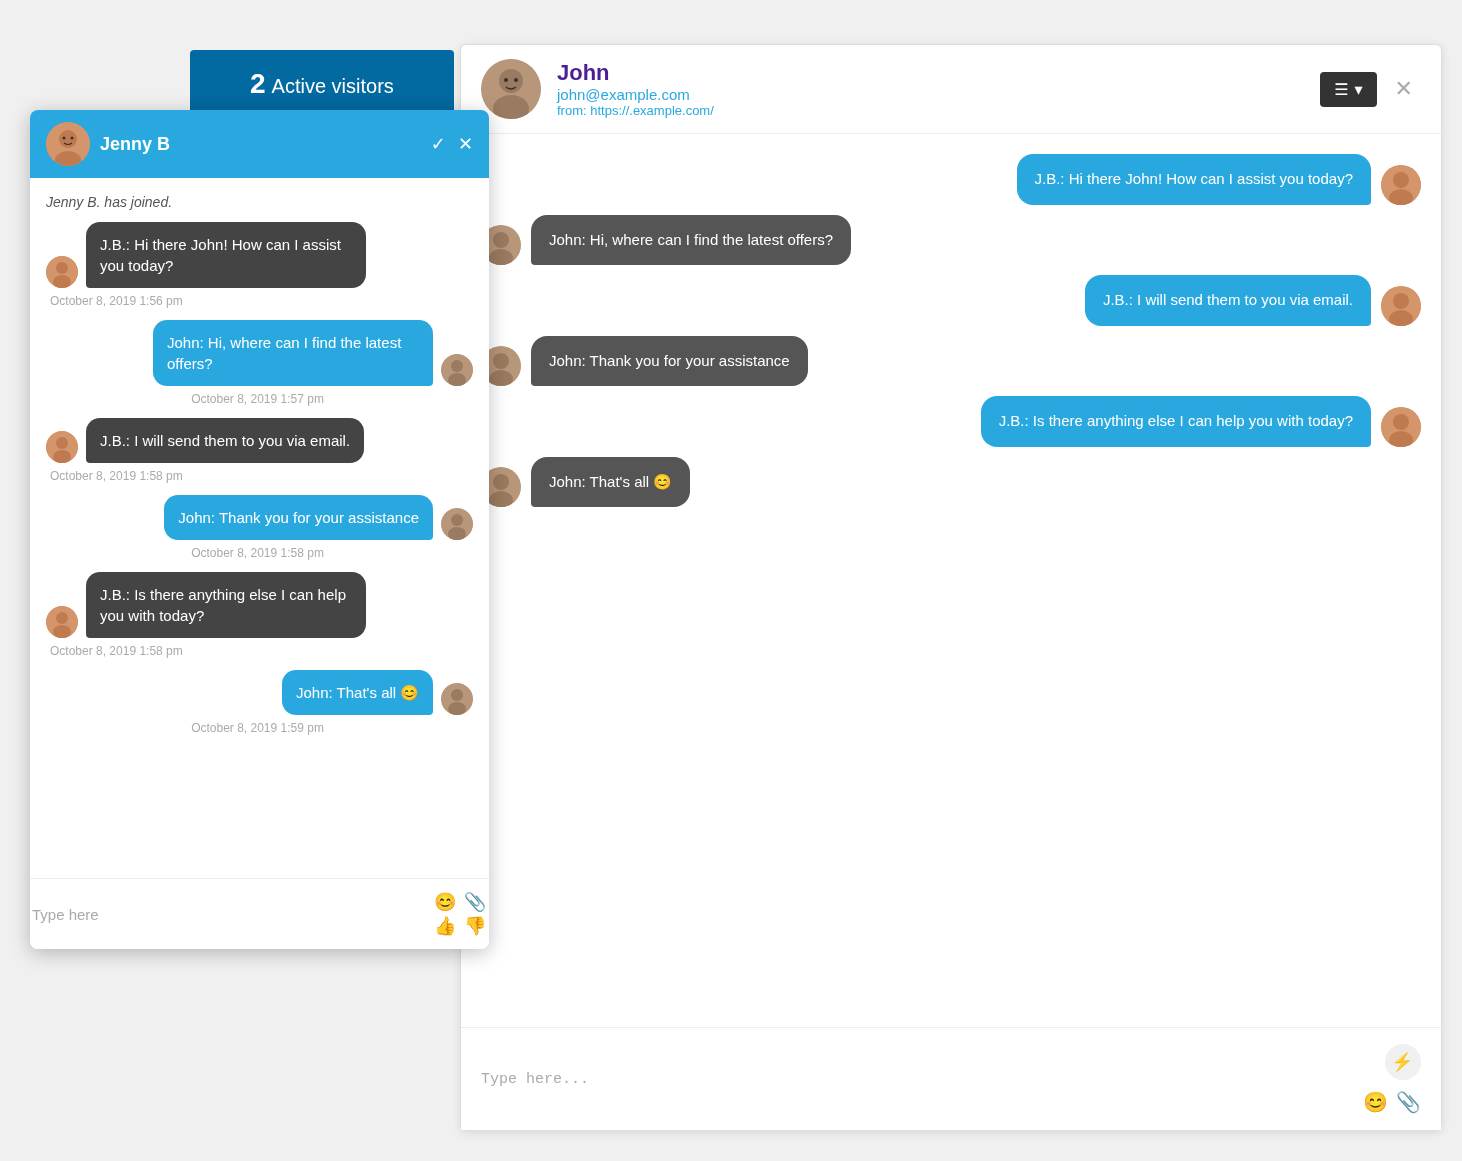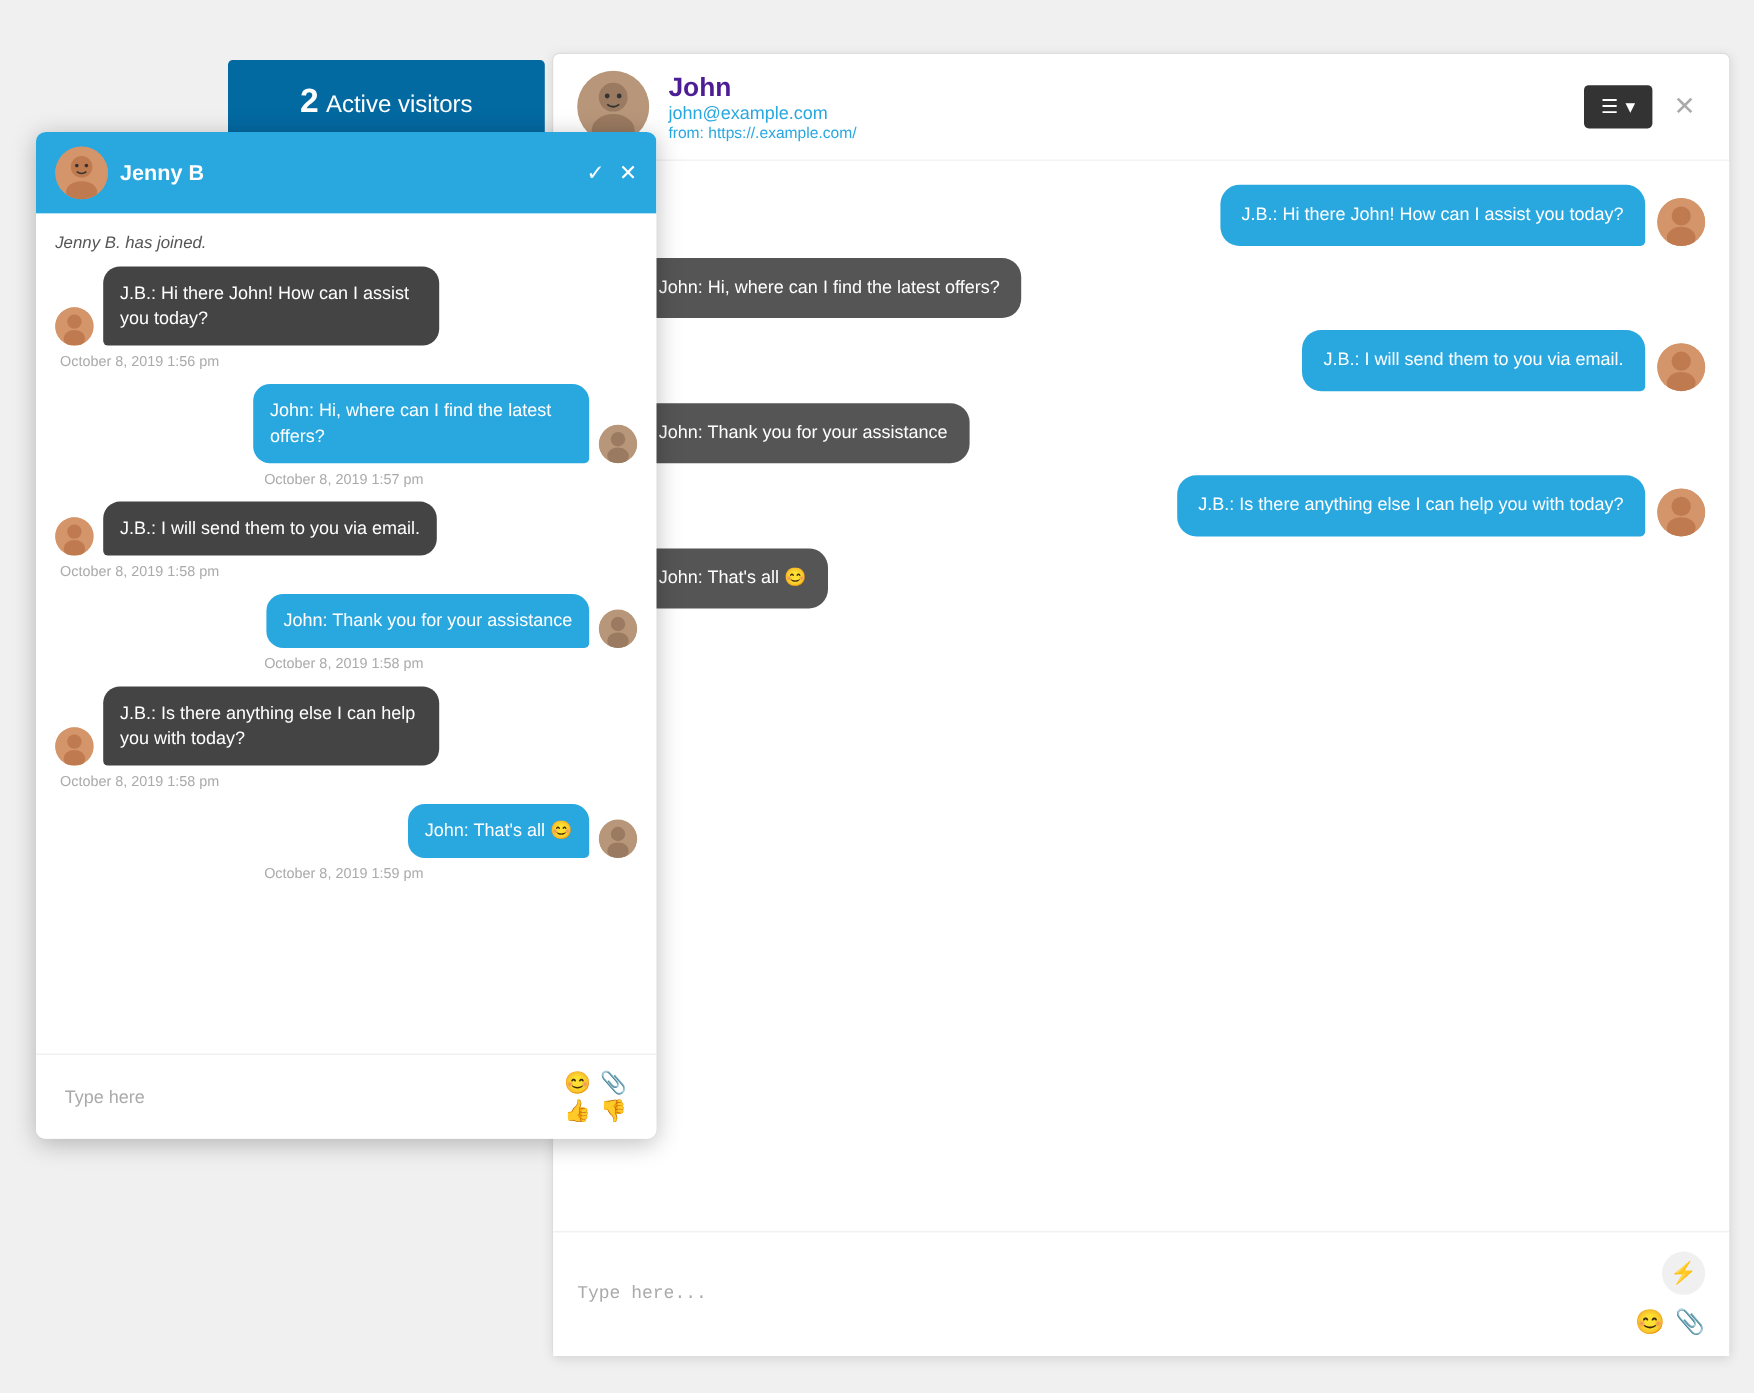--- a/index.html
+++ b/index.html
@@ -28,21 +28,21 @@
       font-size: 28px;
       font-weight: bold;
       margin-right: 6px;
     }
 
     
     .chat-widget {
       position: absolute;
       top: 110px;
       left: 30px;
-      width: 517px;
+      width: 459px;
       background: #fff;
       border-radius: 8px;
       box-shadow: 0 4px 20px rgba(0,0,0,0.25);
       z-index: 10;
       overflow: hidden;
       display: flex;
       flex-direction: column;
     }
     .chat-widget-header {
       background: #29a8e0;
@@ -141,21 +141,21 @@
       flex-shrink: 0;
       overflow: hidden;
       display: flex;
       align-items: center;
       justify-content: center;
     }
 
     
     .chat-footer {
       border-top: 1px solid #eee;
-      padding: 12px 24px;
+      padding: 12px 2px;
       display: flex;
       align-items: center;
       justify-content: space-between;
       background: #fff;
     }
     .chat-footer-input {
       color: #aaa;
       font-size: 15px;
       flex: 1;
     }

